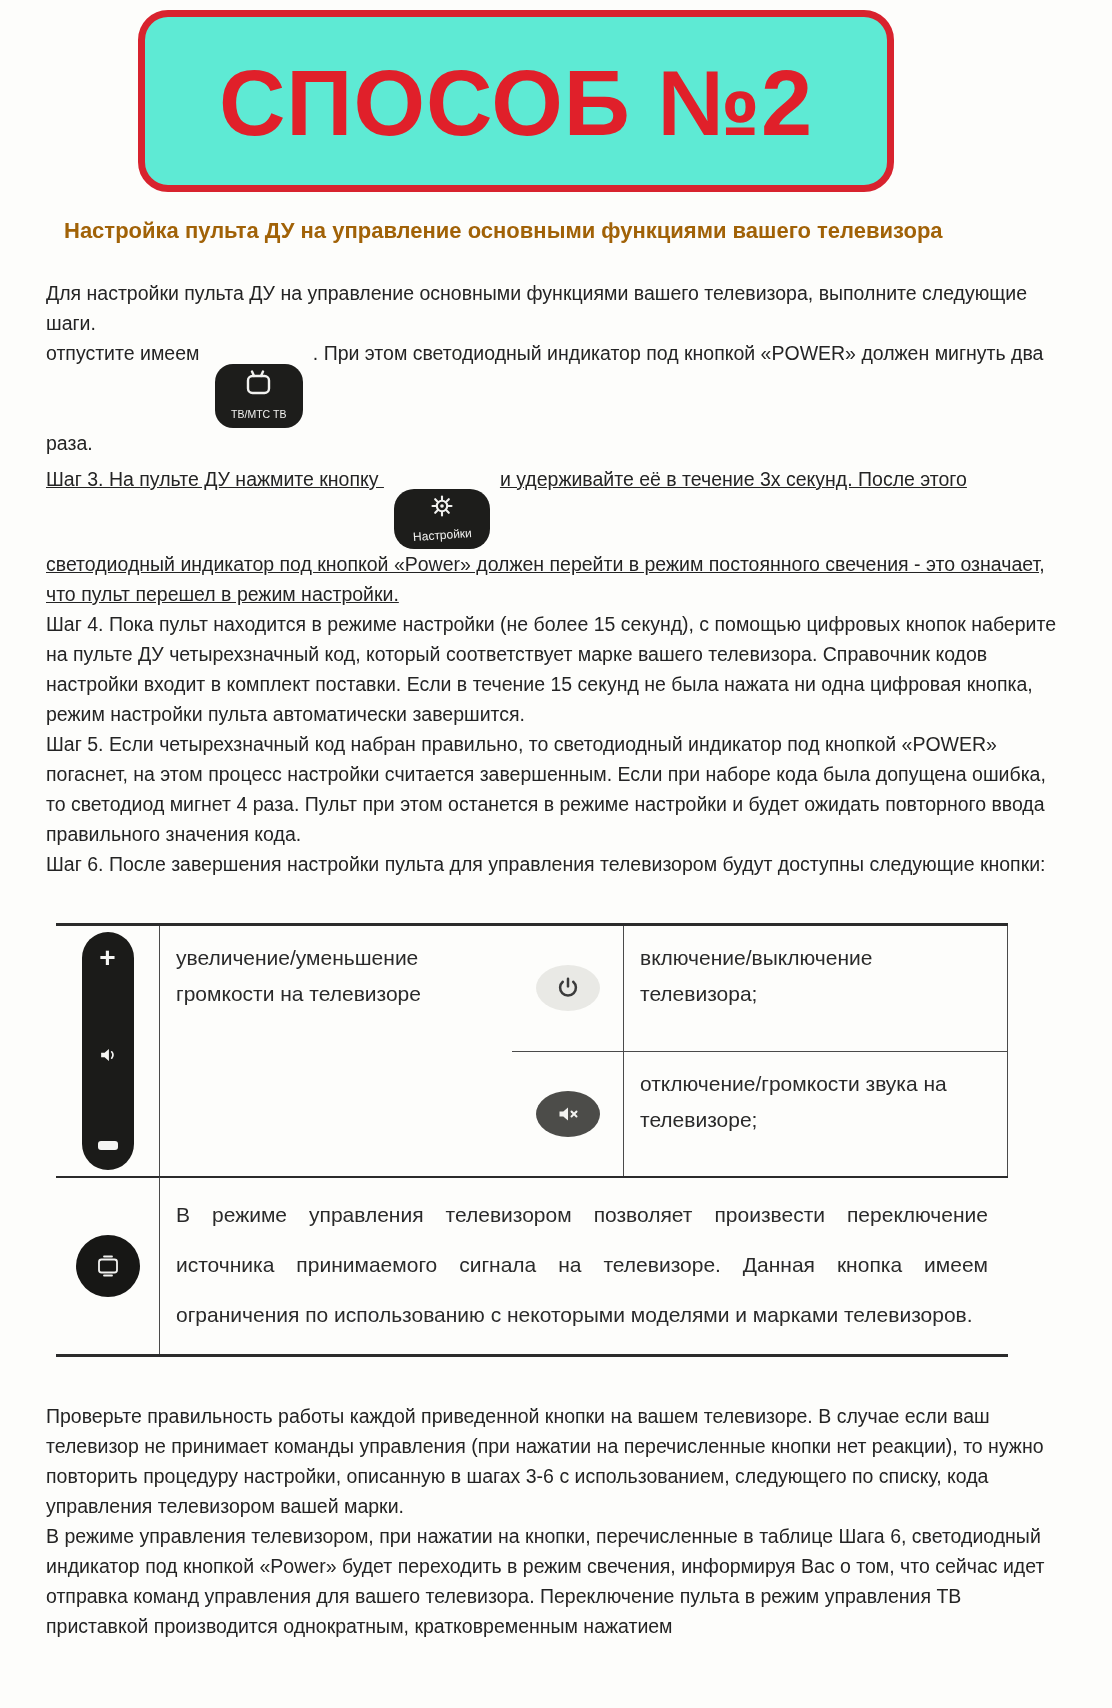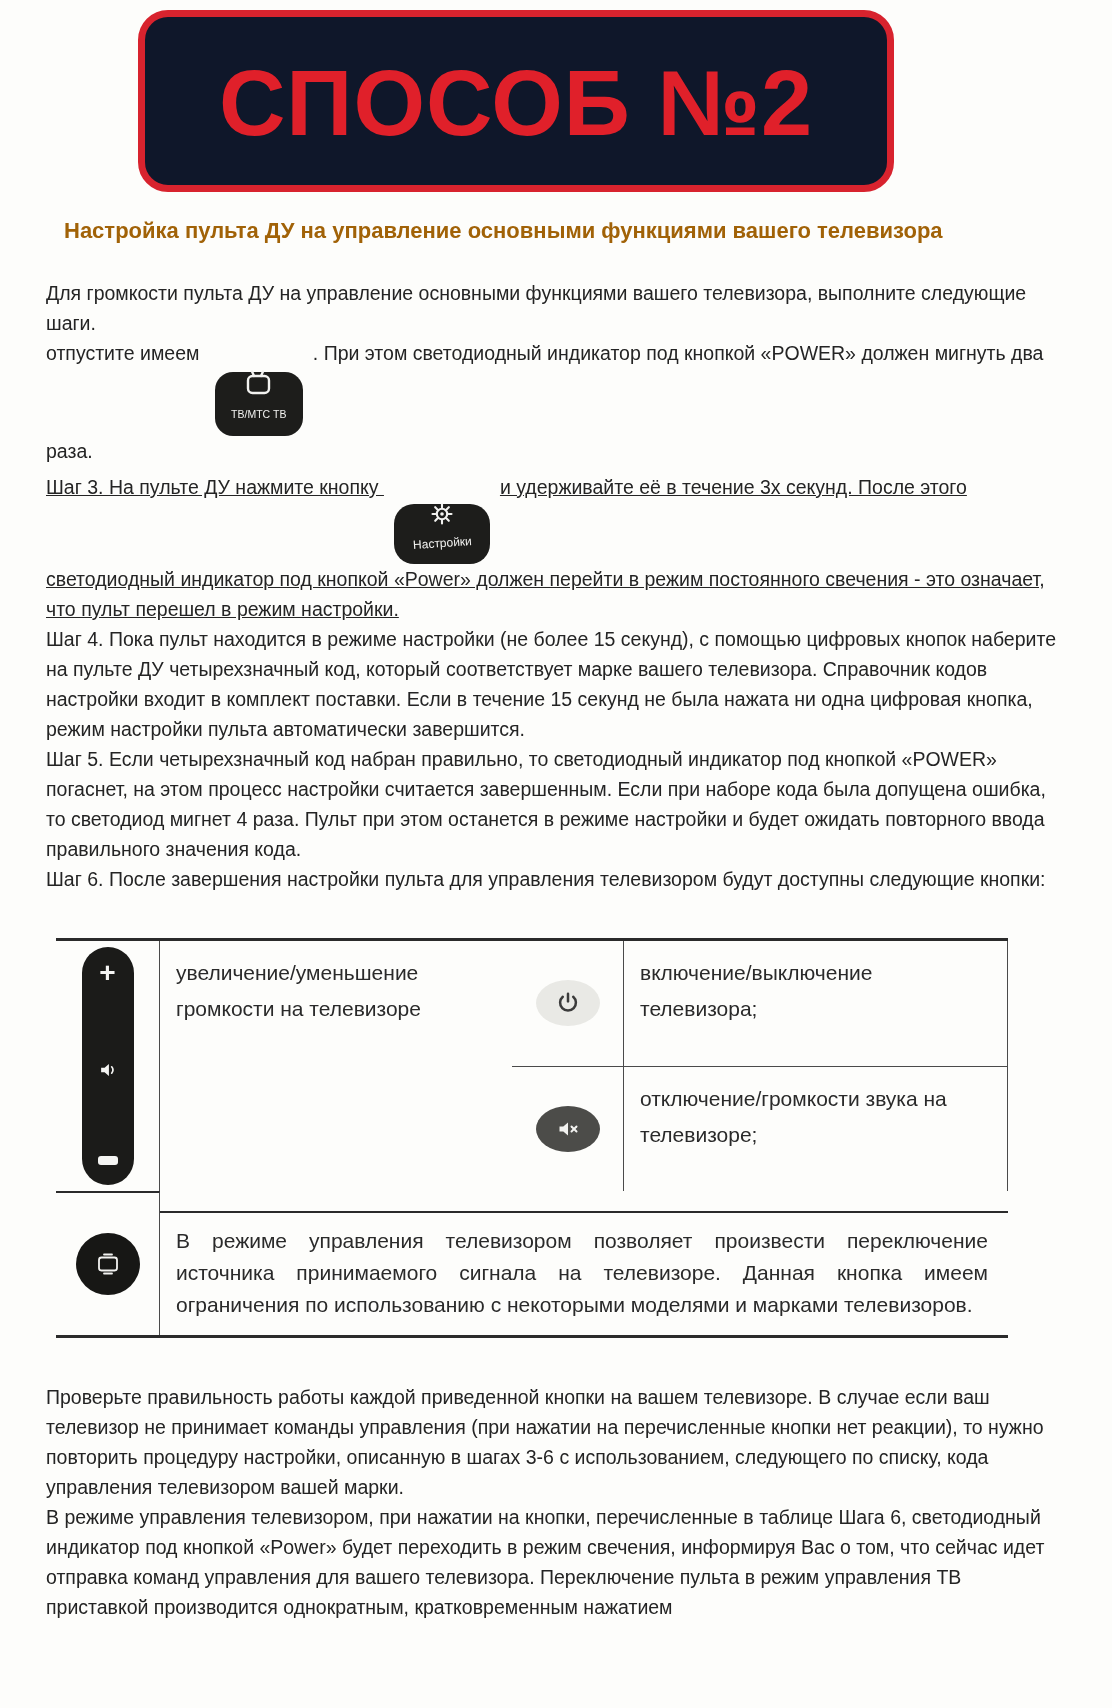--- a/index.html
+++ b/index.html
@@ -22,21 +22,21 @@
   
   .banner {
     width: 742px;
     height: 168px;
     margin: 2px 5px 26px 92px;
     border: 7px solid #d8232e;
     border-radius: 30px;
     display: flex;
     align-items: center;
     justify-content: center;
-    background: #0f172a;
+    background: #5eead4;
   }
   .banner-text {
     color: #e0202a;
     font-size: 92px;
     font-weight: 800;
     letter-spacing: 1px;
     transform: translatey(2px);
   }
   
   .doc-heading {
@@ -53,21 +53,20 @@
     color: #242424;
   }
   .gap-sm { margin-top: 6px; text-decoration: underline; }
   .gap-md { }
 
   
   .remote-btn {
     display: inline-flex;
     flex-direction: column;
     align-items: center;
-    justify-content: flex-end;
     background: #1d1d1b;
     color: #f2f2f0;
     vertical-align: -36px;
     margin: 0 10px;
     box-sizing: border-box;
   }
   .tv-btn {
     width: 88px;
     height: 64px;
     border-radius: 18px;
@@ -115,23 +114,22 @@
     justify-content: center;
     padding: 10px 6px;
   }
   .text-cell {
     padding: 14px 16px 12px 16px;
     line-height: 36px;
     color: #2a2a2a;
   }
   .text-cell.justify {
     text-align: justify;
-    line-height: 32px;
+    line-height: 50px;
     padding: 12px 20px 14px 16px;
-    margin-top: 20px;
   }
   .rocker-cell {
     grid-row: 1 / span 2;
     display: flex;
     align-items: center;
     justify-content: center;
     padding: 6px 0;
   }
   .voltext-cell {
     grid-row: 1 / span 2;
@@ -187,21 +185,21 @@
 <body>
 
 <div class="page">
 
   <div class="banner">
     <span class="banner-text">СПОСОБ №2</span>
   </div>
 
   <div class="doc-heading">Настройка пульта ДУ на управление основными функциями вашего телевизора</div>
 
-  <p class="para">Для громкости пульта ДУ на управление основными функциями вашего телевизора, выполните следующие шаги.</p>
+  <p class="para">Для настройки пульта ДУ на управление основными функциями вашего телевизора, выполните следующие шаги.</p>
 
 
   <p class="para"><span>отпустите имеем </span><span class="remote-btn tv-btn">
         <span class="btn-glyph"><svg width="30" height="26" viewBox="0 0 30 26">
             <g fill="none" stroke="#f2f2f0" stroke-width="2.4" stroke-linecap="round">
               <path d="M10 6 L8 1.5"></path>
               <path d="M17 6 L19 1.5"></path>
               <rect x="4" y="6" width="21" height="17" rx="4.5"></rect>
             </g>
           </svg></span>

